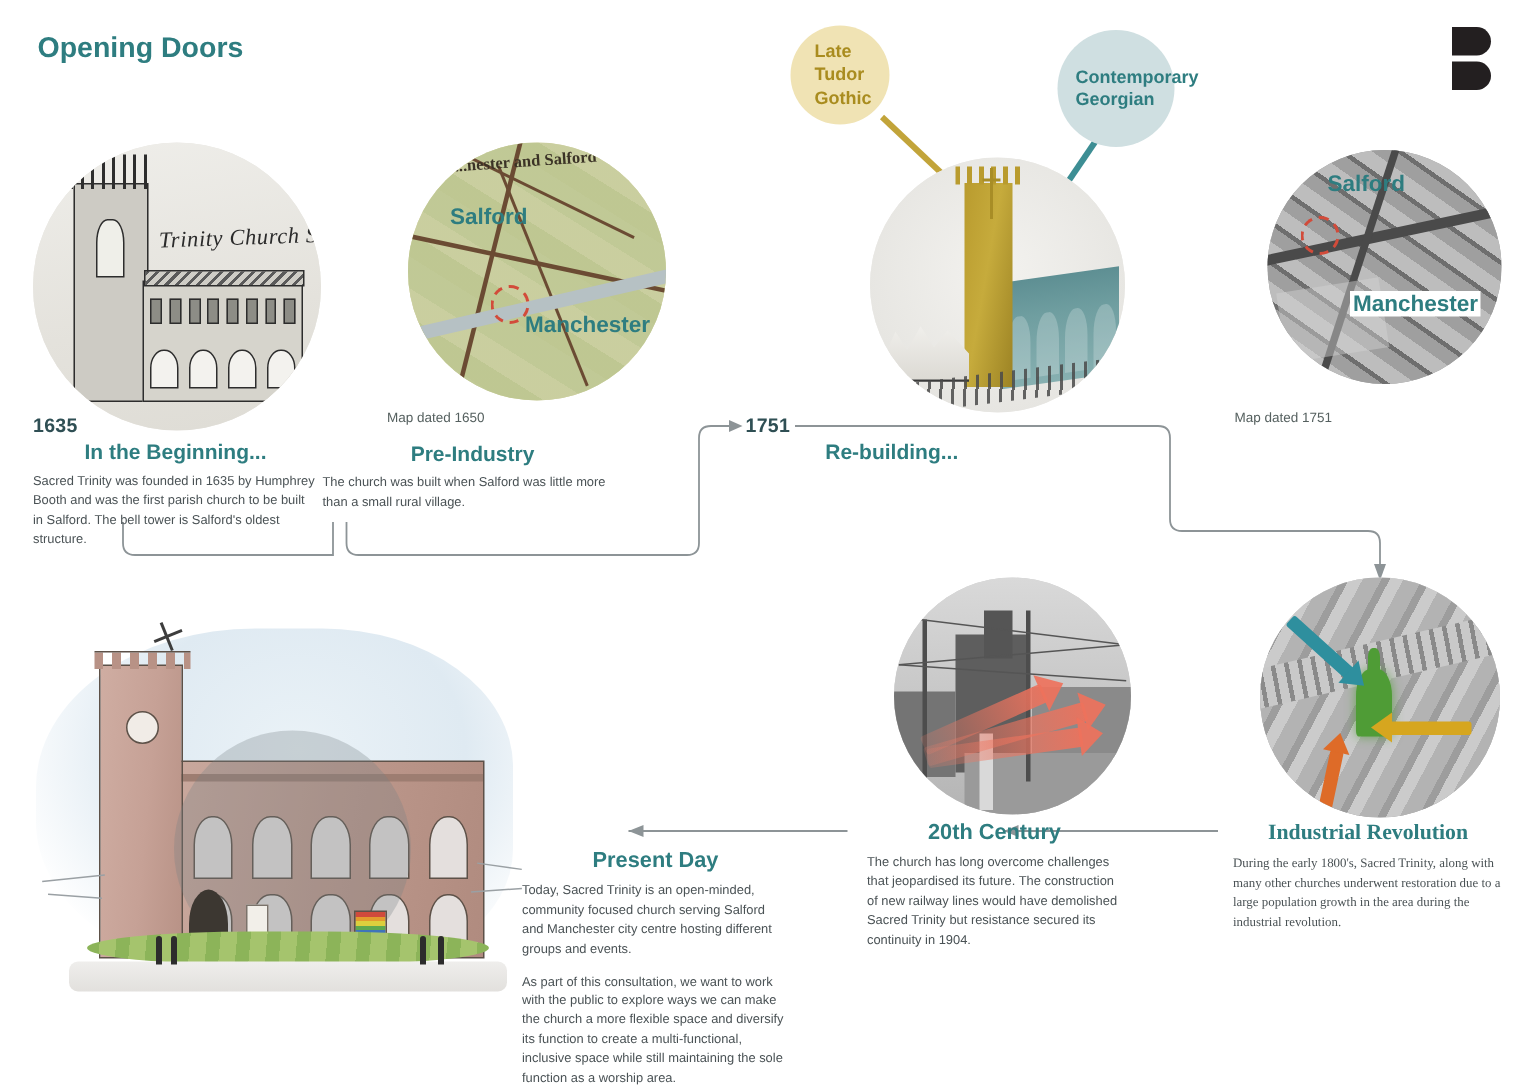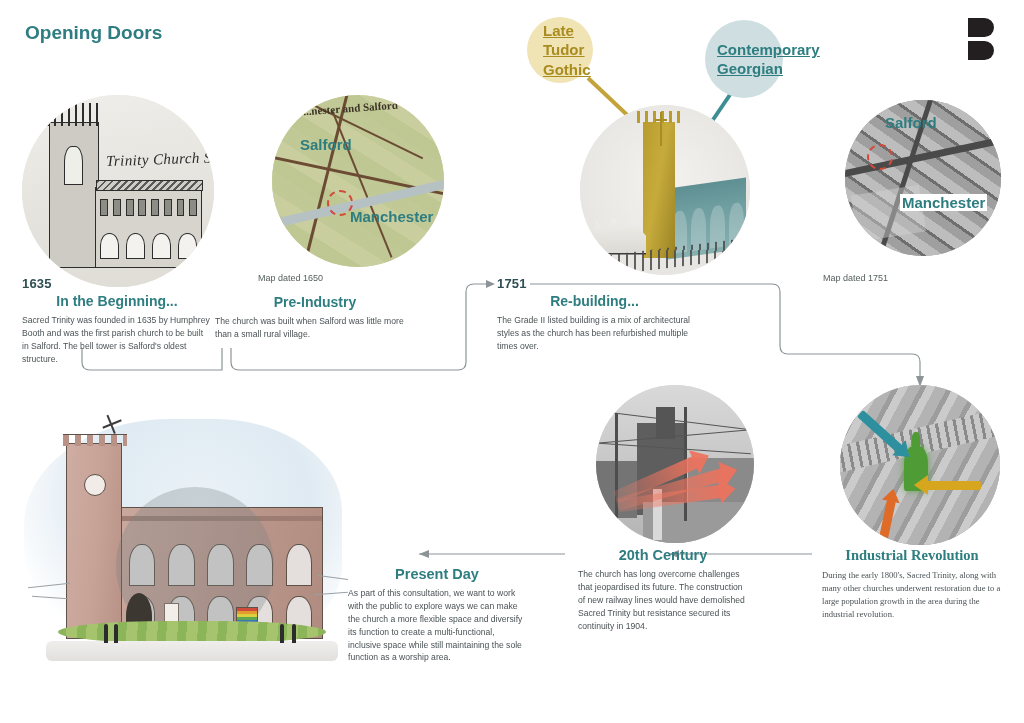--- a/index.html
+++ b/index.html
@@ -154,21 +154,21 @@
   .mlabel.boxed { background:#ffffff; padding:0 2px; }
   .mcap {
     position:absolute; font-size:9px; color:#55605f; text-align:left; width:200px;
   }
 
   
   .bubble {
     position:absolute; border-radius:50%; display:flex; align-items:center;
     justify-content:flex-start; padding-left:16px;
   }
-  .bubble span { font-size:15px; font-weight:600; line-height:1.28;text-decoration:underline; }
+  .bubble span { font-size:12px; font-weight:600; line-height:1.28; }
   .bubble.gold { background:#f0e3b4; }
   .bubble.gold span { color:#a98c1f; }
   .bubble.teal { background:#cfdfe1; }
   .bubble.teal span { color:#2e7d80; }
 
   
   .photo20 { background:#cfcfcf; }
   .photo20 .sky { position:absolute; inset:0;
     background:linear-gradient(180deg,#d9d9d9 0%,#c8c8c8 48%,#b4b4b4 100%); }
   .photo20 .bldg { position:absolute; background:#6f6f6f; }
@@ -426,23 +426,20 @@
   <div class="block" style="left:215px; top:292px; width:200px;">
     <div class="bhead">Pre-Industry</div>
     <div class="bbody">
       <p>The church was built when Salford was little more than a small rural village.</p>
     </div>
   </div>
 
   <div class="block" style="left:497px; top:276px; width:195px;">
     <div class="year">1751</div>
     <div class="bhead">Re-building...</div>
-    <div class="bbody">
-      <p>The Grade II listed building is a mix of architectural styles as the church has been refurbished multiple times over.</p>
-    </div>
   </div>
 
   <div class="circ photo20" style="left:596px; top:385px; width:158px; height:158px;">
     <div class="sky"></div>
     <div class="bldg" style="left:26%; top:24%; width:30%; height:58%; background:#5e5e5e;"></div>
     <div class="bldg" style="left:38%; top:14%; width:12%; height:20%; background:#555;"></div>
     <div class="bldg" style="left:0%; top:48%; width:26%; height:36%; background:#747474;"></div>
     <div class="bldg" style="left:58%; top:46%; width:44%; height:30%; background:#8a8a8a;"></div>
     <div class="bldg" style="left:30%; top:74%; width:70%; height:26%; background:#9a9a9a;"></div>
     <div class="pole" style="left:12%; top:18%; height:70%;"></div>
@@ -501,20 +498,21 @@
     <div class="person" style="left:274px;"></div>
     <div class="sketch" style="left:10px; top:170px; width:42px; transform:rotate(-6deg);"></div>
     <div class="sketch" style="left:14px; top:182px; width:36px; transform:rotate(4deg);"></div>
     <div class="sketch" style="left:300px; top:162px; width:30px; transform:rotate(8deg);"></div>
     <div class="sketch" style="left:296px; top:178px; width:34px; transform:rotate(-4deg);"></div>
   </div>
 
   <div class="block" style="left:348px; top:564px; width:178px;">
     <div class="bhead big">Present Day</div>
     <div class="bbody">
+      <p>Today, Sacred Trinity is an open-minded, community focused church serving Salford and Manchester city centre hosting different groups and events.</p>
       <p>As part of this consultation, we want to work with the public to explore ways we can make the church a more flexible space and diversify its function to create a multi-functional, inclusive space while still maintaining the sole function as a worship area.</p>
     </div>
   </div>
 
   <div class="block" style="left:578px; top:545px; width:170px;">
     <div class="bhead big">20th Century</div>
     <div class="bbody">
       <p>The church has long overcome challenges that jeopardised its future. The construction of new railway lines would have demolished Sacred Trinity but resistance secured its continuity in 1904.</p>
     </div>
   </div>

